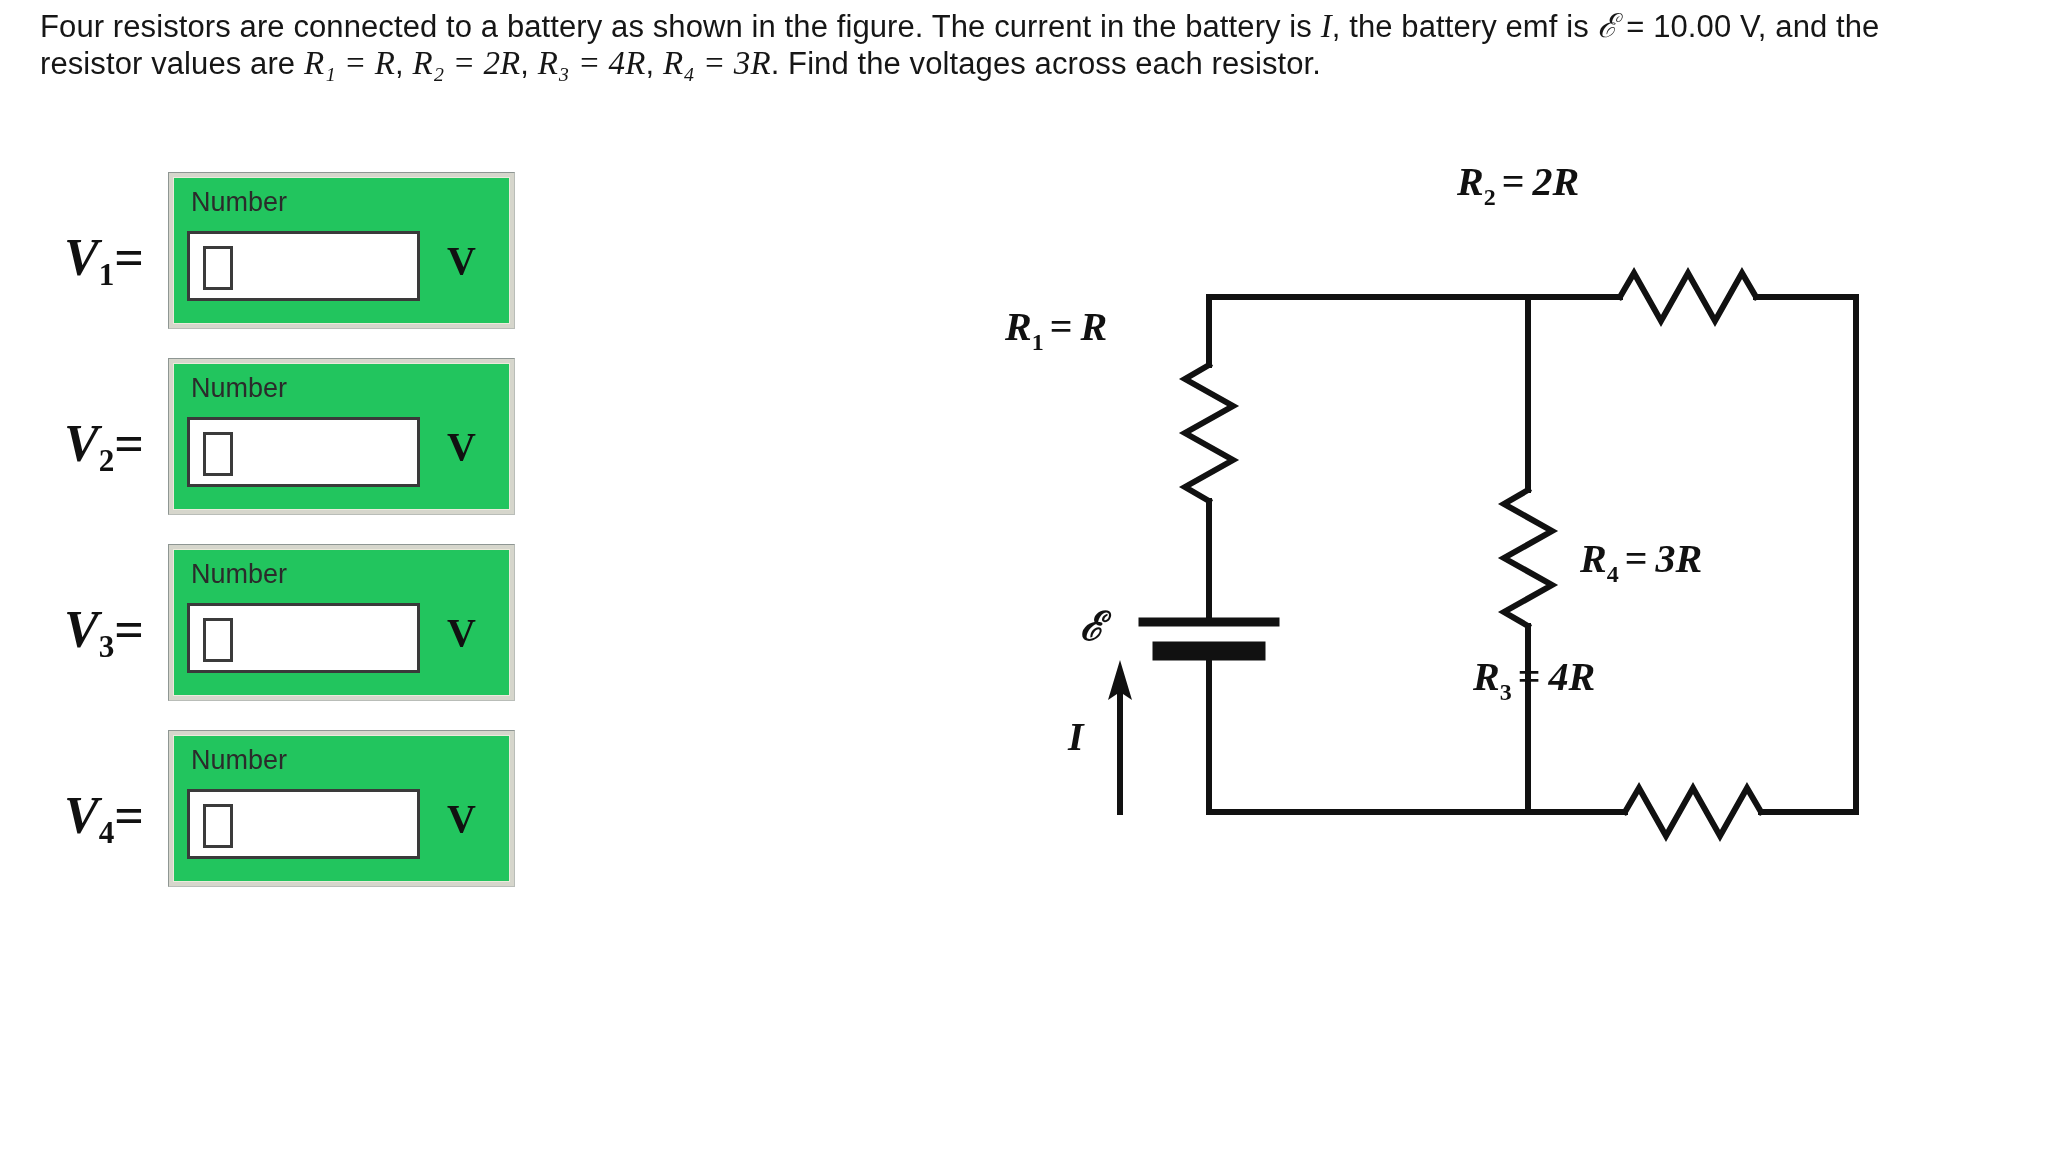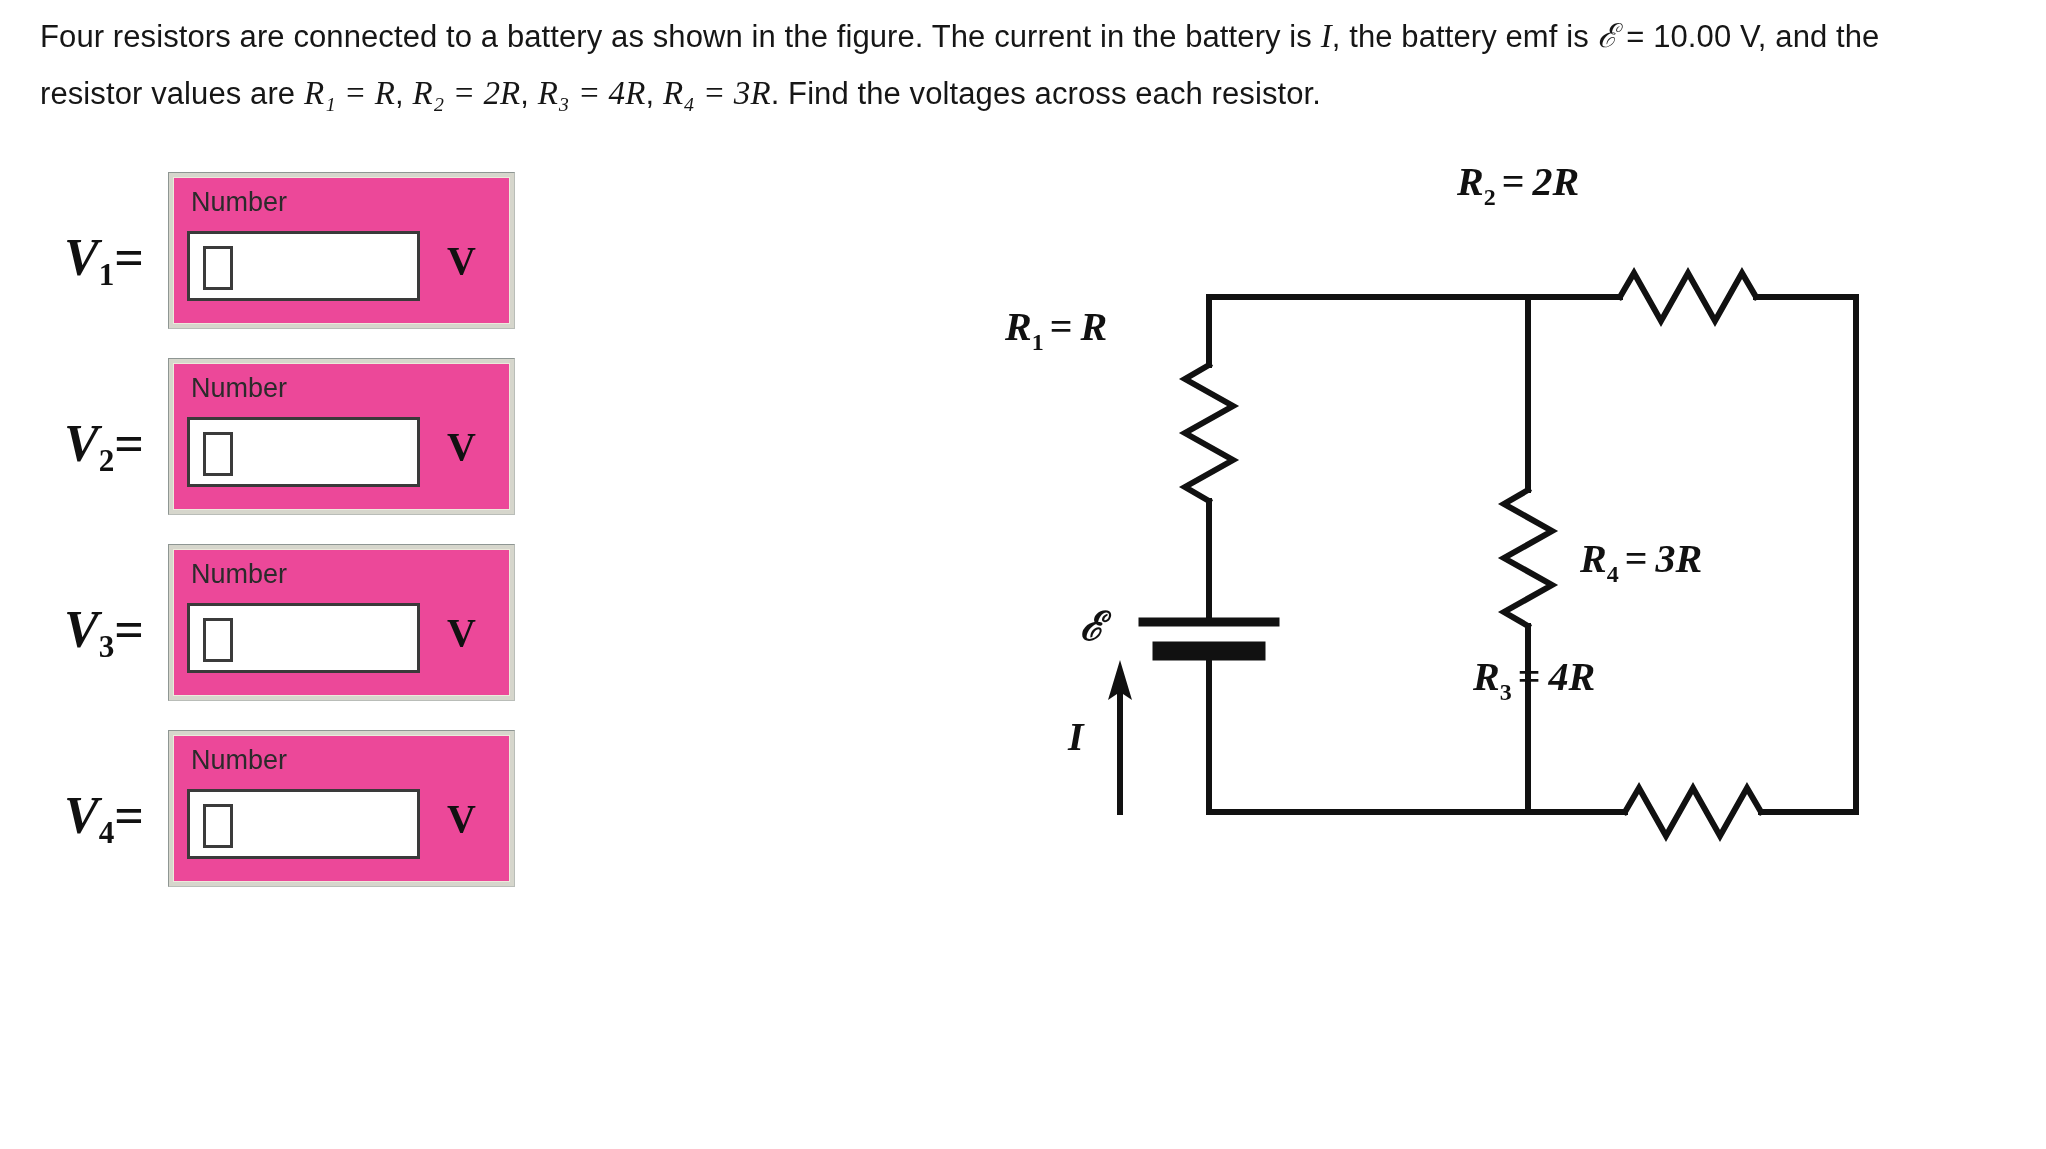--- a/index.html
+++ b/index.html
@@ -17,21 +17,21 @@
     color: #1a1a1a;
   }
 
   
   #problem-statement {
     position: absolute;
     left: 40px;
     top: 8px;
     width: 1930px;
     font-size: 31px;
-    line-height: 57px;
+    line-height: 36px;
     color: #161616;
     letter-spacing: 0.1px;
   }
   #problem-statement .mvar {
     font-family: "Liberation Serif", serif;
     font-style: italic;
     font-size: 33px;
   }
   .script-e {
     font-family: "Liberation Serif", serif;
@@ -73,21 +73,21 @@
   }
 
   
   .answer-panel {
     position: absolute;
     left: 168px;
     top: 0;
     width: 347px;
     height: 157px;
     box-sizing: border-box;
-    background: #ec4899;
+    background: #22c55e;
     border: 1px solid #9aa09d;
     border-top-color: #8e9693;
     border-left-color: #8e9693;
     border-right-color: #b9bdb8;
     border-bottom-color: #b9bdb8;
     box-shadow:
       inset 0 0 0 4px #d6d6cc,
       inset 0 0 0 5px #eceadb;
     padding: 0;
   }

